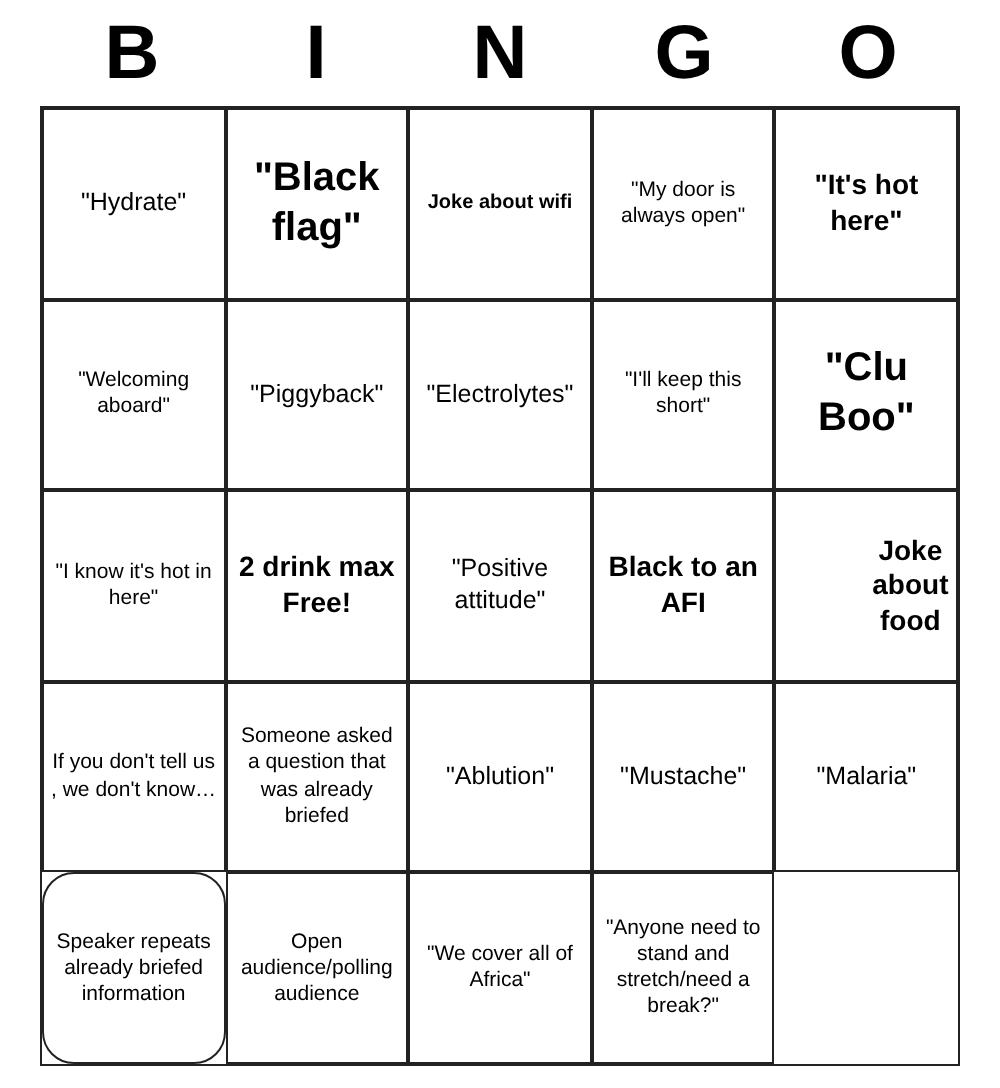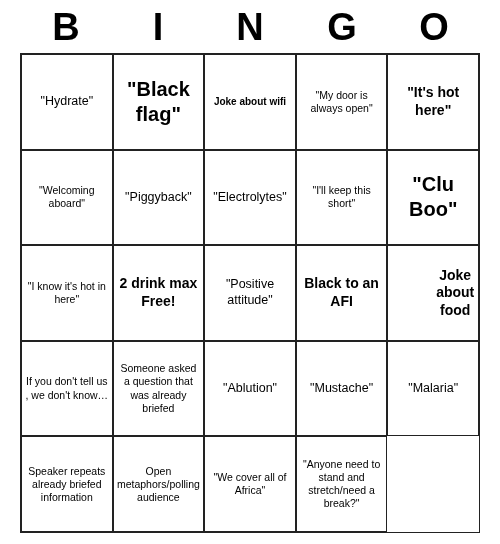--- a/index.html
+++ b/index.html
@@ -70,17 +70,17 @@
     <div class="bingo-cell" style="font-size: 10.5px;">"I know it's hot in here"</div>
     <div class="bingo-cell" style="font-size: 14px; font-weight: bold; text-align: center;">2 drink max Free!</div>
     <div class="bingo-cell" style="font-size: 12.5px;">"Positive attitude"</div>
     <div class="bingo-cell" style="font-size: 14px; font-weight: bold;">Black to an AFI</div>
     <div class="bingo-cell" style="font-size: 14px; font-weight: bold; padding-left: 47px;">Joke about food</div>
     <div class="bingo-cell" style="font-size: 10.5px;">If you don't tell us , we don't know…</div>
     <div class="bingo-cell" style="font-size: 10.5px;">Someone asked a question that was already briefed</div>
     <div class="bingo-cell" style="font-size: 12.5px;">"Ablution"</div>
     <div class="bingo-cell" style="font-size: 12.5px;">"Mustache"</div>
     <div class="bingo-cell" style="font-size: 12.5px;">"Malaria"</div>
-    <div class="bingo-cell" style="font-size: 10.5px;">Speaker repeats already briefed information</div>
-    <div class="bingo-cell" style="font-size: 10.5px;">Open metaphors/polling audience</div>
+    <div class="bingo-cell" style="font-size: 10.5px; border-radius: 16px;">Speaker repeats already briefed information</div>
+    <div class="bingo-cell" style="font-size: 10.5px;">Open audience/polling audience</div>
     <div class="bingo-cell" style="font-size: 10.5px;">"We cover all of Africa"</div>
     <div class="bingo-cell" style="font-size: 10.5px;">"Anyone need to stand and stretch/need a break?"</div>
   </div>
 
 </body></html>

